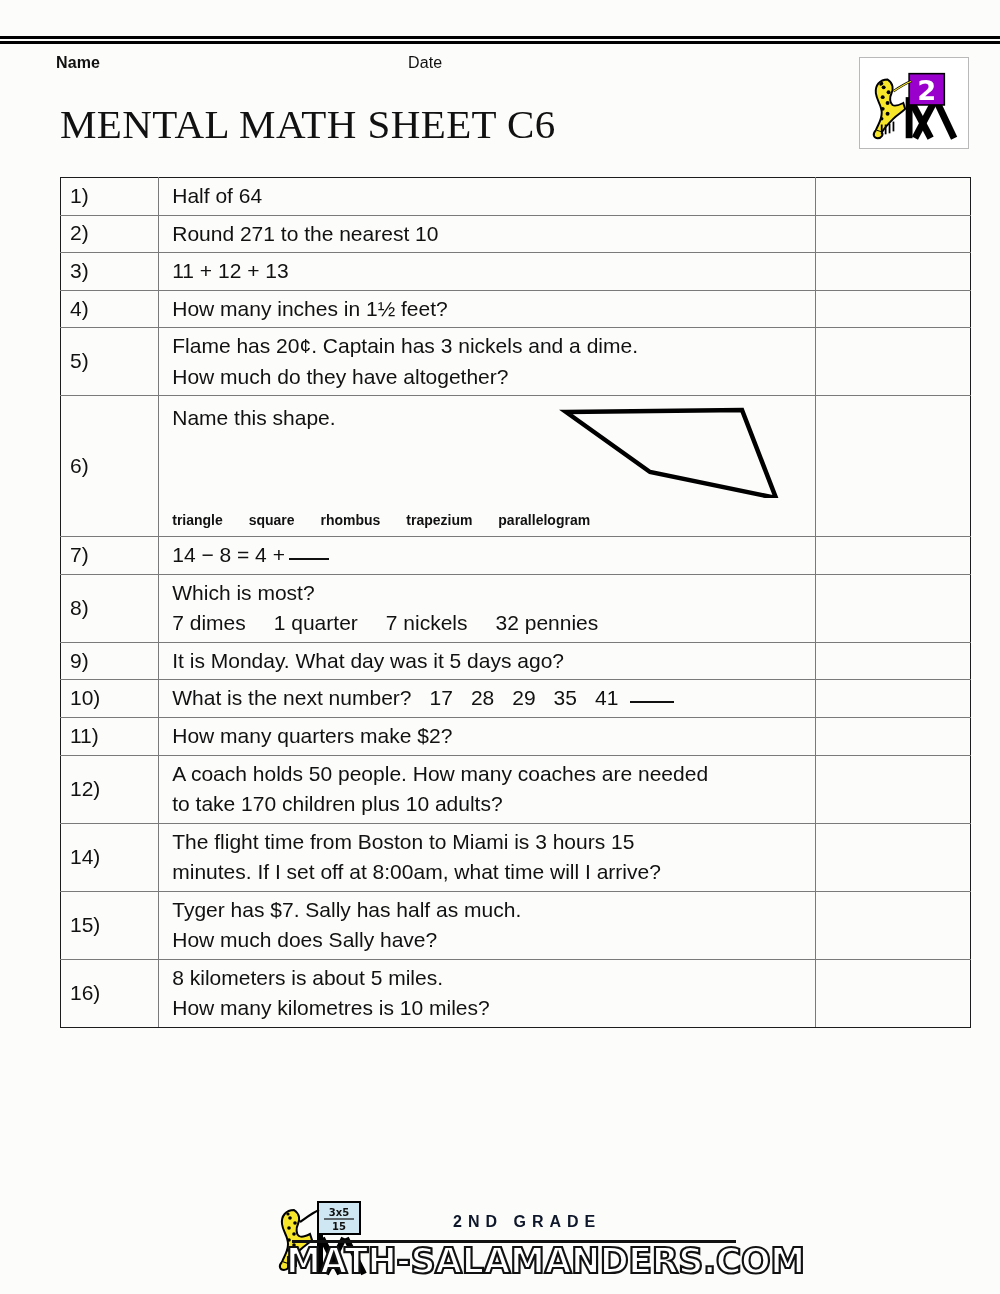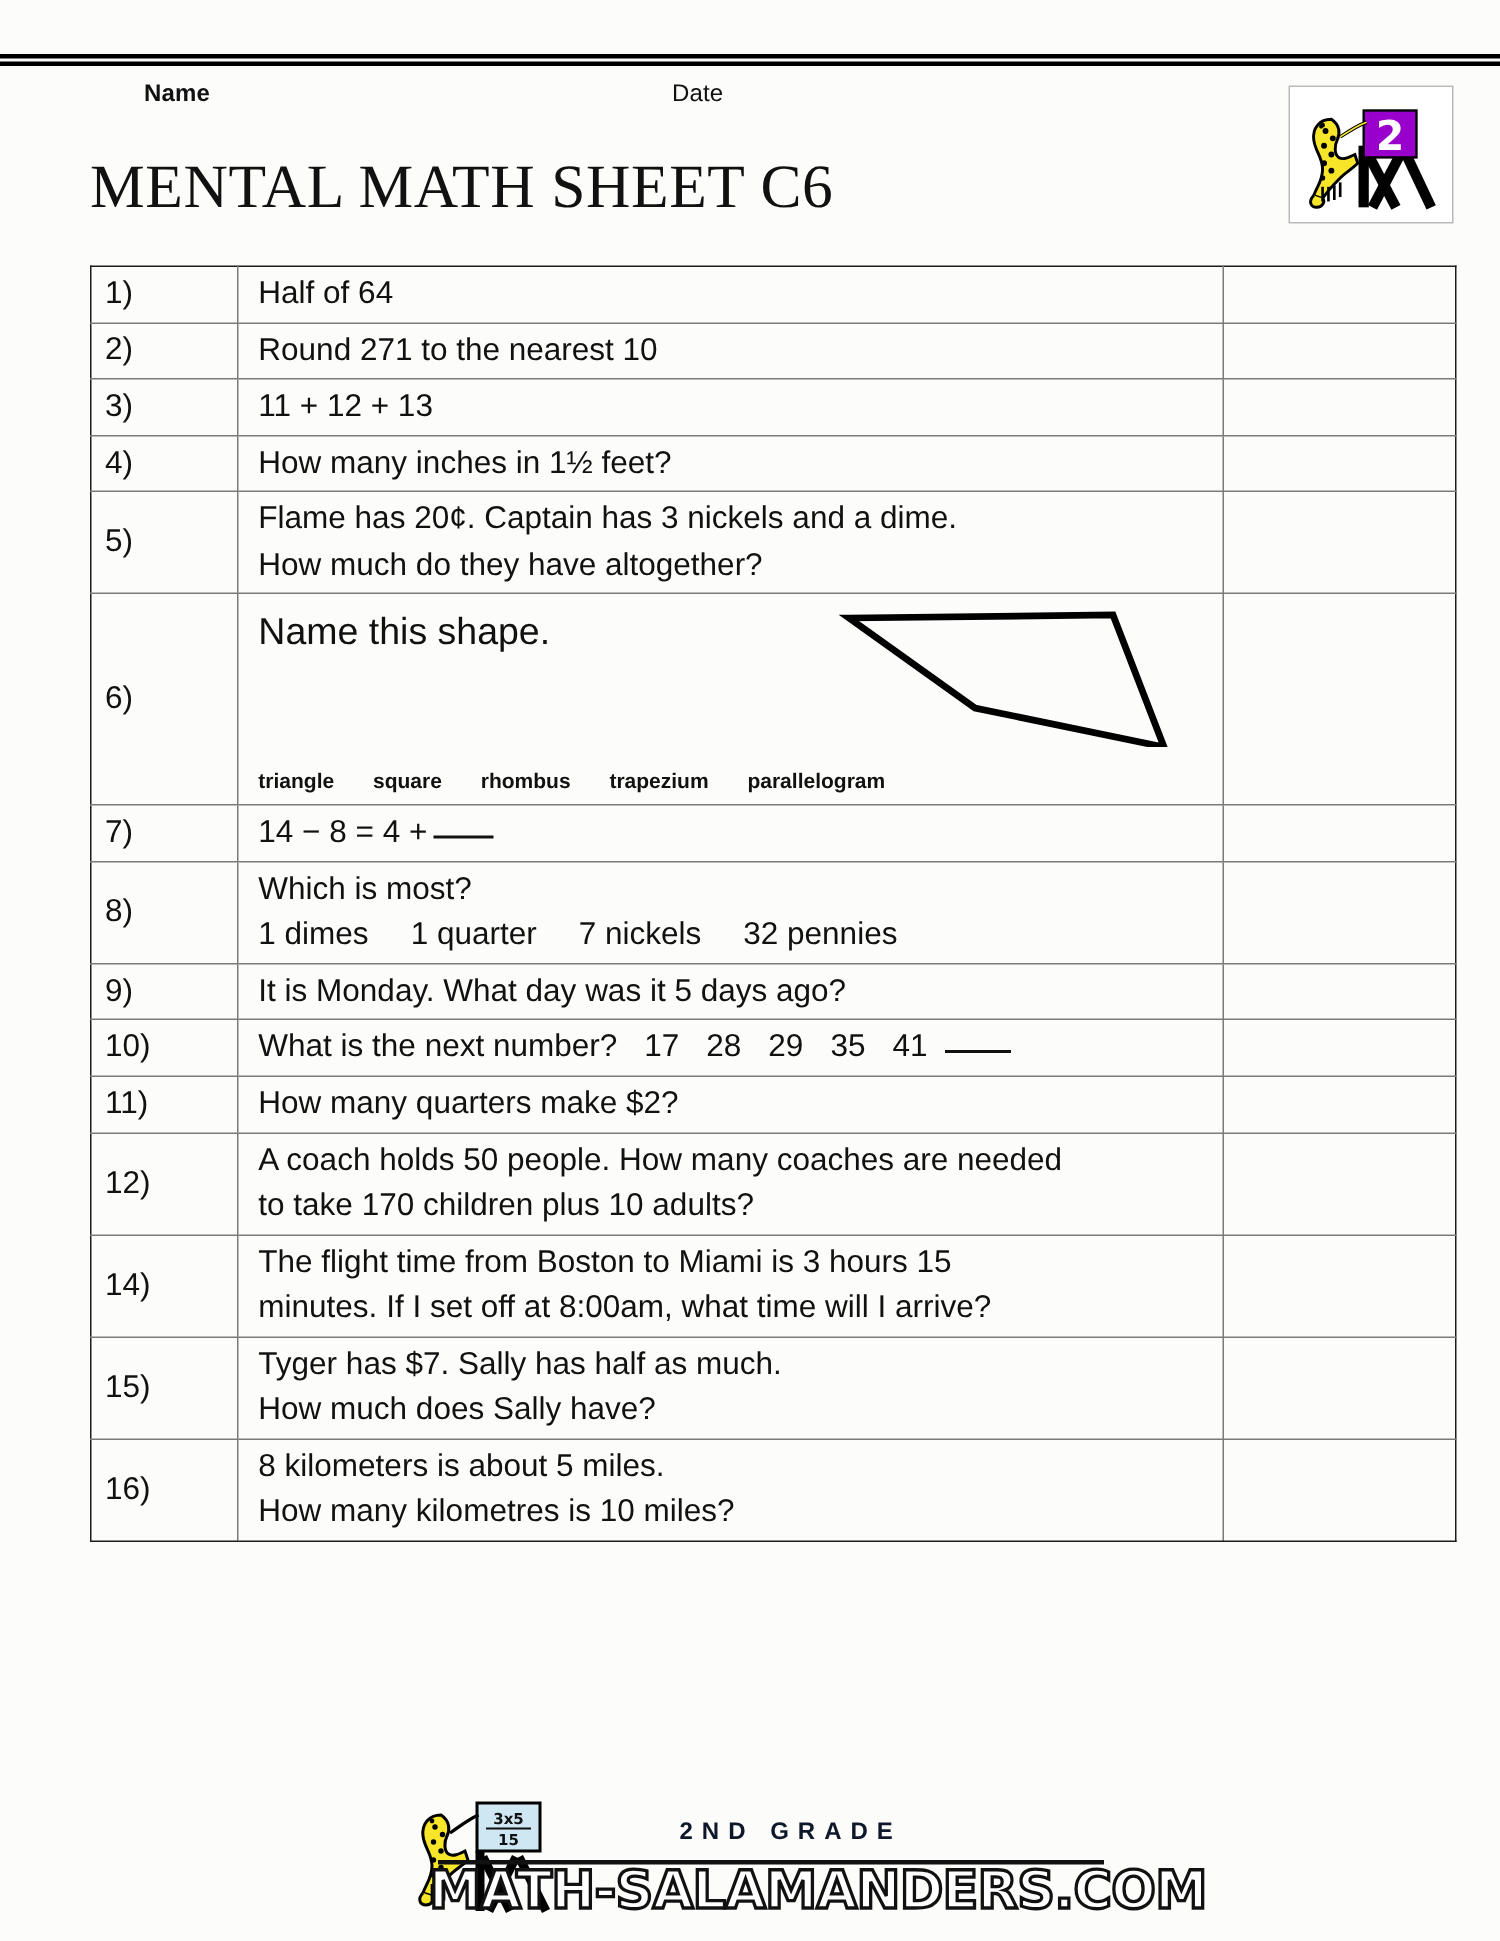--- a/index.html
+++ b/index.html
@@ -37,21 +37,21 @@
 
   
   .header {
     position: absolute;
     left: 0; top: 44px;
     width: 1000px;
   }
   .name-date {
     position: relative;
     height: 30px;
-    margin-left: 96px;
+    margin-left: 56px;
   }
   .lbl-name {
     position: absolute; left: 0; top: 10px;
     font-size: 16px;
     font-weight: 600;
     letter-spacing: .1px;
   }
   .lbl-date {
     position: absolute; left: 352px; top: 10px;
     font-size: 16px;
@@ -138,21 +138,21 @@
 
   
   .shape-cell {
     position: relative;
     height: 140px;
     padding: 0 !important;
   }
   .shape-prompt {
     position: absolute;
     left: 13px; top: 8px;
-    font-size: 25px;
+    font-size: 21px;
   }
   .shape-svg {
     position: absolute;
     left: 395px; top: 2px;
     width: 240px; height: 100px;
   }
   .shape-options {
     position: absolute;
     left: 13px; bottom: 6px;
     font-size: 14px;
@@ -336,21 +336,21 @@
       <td class="body">
         <span class="qline"><span>14 − 8 = 4 +</span><span class="blank"></span></span>
       </td>
       <td class="ans"></td>
     </tr>
 
     <tr>
       <td class="num">8)</td>
       <td class="body">
         <span class="qline">Which is most?</span>
-        <span class="qline"><span>1 dimes</span><span class="gap-md"></span><span>1 quarter</span><span class="gap-md"></span><span>7 nickels</span><span class="gap-md"></span><span>32 pennies</span></span>
+        <span class="qline"><span>7 dimes</span><span class="gap-md"></span><span>1 quarter</span><span class="gap-md"></span><span>7 nickels</span><span class="gap-md"></span><span>32 pennies</span></span>
       </td>
       <td class="ans"></td>
     </tr>
 
     <tr>
       <td class="num">9)</td>
       <td class="body">
         <span class="qline">It is Monday. What day was it 5 days ago?</span>
       </td>
       <td class="ans"></td>

